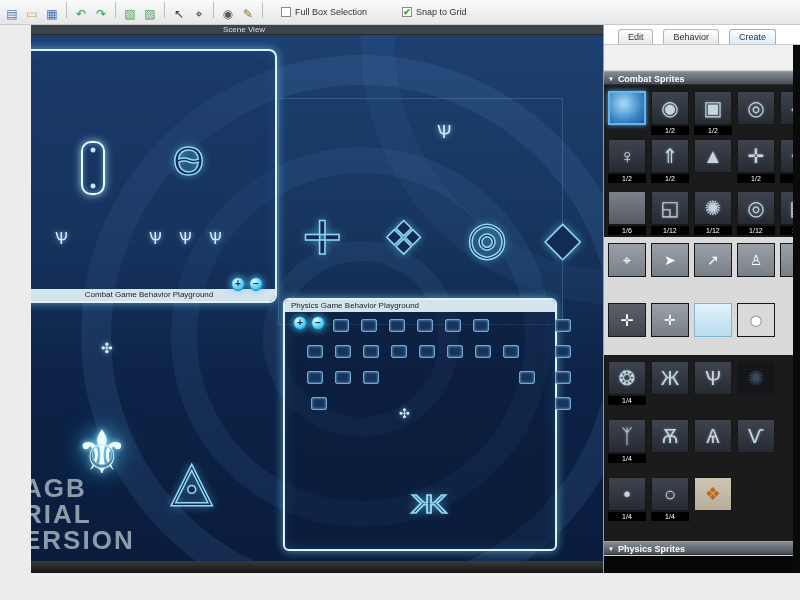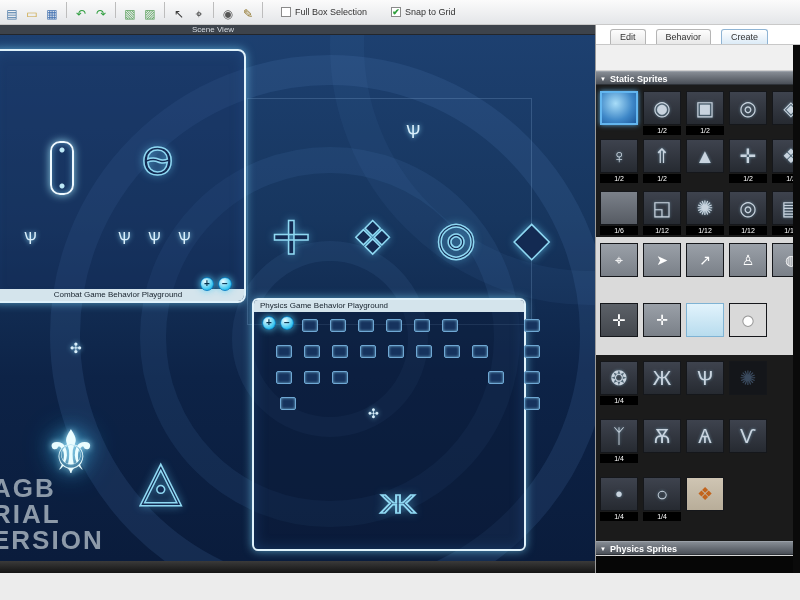--- a/index.html
+++ b/index.html
@@ -22,27 +22,27 @@
     font-size:9px;color:#222;display:flex;align-items:center;}
   .menu-app-icon{width:9px;height:9px;background:#a23327;border:1px solid #6d1f16;margin:0 4px 0 0;}
   .menu-item{padding:0 7px;height:13px;line-height:13px;}
 
   
   .toolbarbar{position:relative;height:25px;background:linear-gradient(180deg,#fbfbfb,#e4e6e9);
     border-bottom:1px solid #c9c9c9;display:flex;align-items:center;padding:0 2px;}
   .tb-btn{display:inline-block;width:18px;height:19px;line-height:19px;text-align:center;font-size:12px;
     margin:0 1px;border:1px solid transparent;border-radius:2px;background:transparent;}
   .tb-sep{display:inline-block;width:1px;height:16px;background:#bdbdbd;margin:0 4px;}
-  .cbwrap{display:flex;align-items:flex-start;gap:24px;margin-left:14px;}
+  .cbwrap{display:flex;align-items:flex-start;gap:35px;margin-left:14px;}
   .cb{display:flex;align-items:center;gap:4px;font-size:9px;color:#333;}
   .cb-box{width:10px;height:10px;background:#fff;border:1px solid #8a8a8a;font-size:9px;line-height:9px;
     text-align:center;color:#2d9e3a;font-weight:bold;}
 
   
-  .content{display:flex;height:548px;}
+  .content{display:flex;height:548px;padding-left:31px;}
   .scene-col{width:595px;display:flex;flex-direction:column;}
   .scene-tabstrip{position:relative;height:10px;background:#3d434b;border-bottom:1px solid #23262b;}
   .scene-tab-label{position:absolute;left:192px;top:0;font-size:8px;line-height:10px;color:#d8dde2;}
   .scene{position:relative;flex:1;overflow:hidden;
     background:linear-gradient(180deg,#1d4070 0%,#17365f 35%,#0d2347 65%,#0a1c3c 100%);}
   .scene-footer{height:12px;background:linear-gradient(180deg,#3a3a3a,#141414);}
 
   
   .ring{position:absolute;border-radius:50%;pointer-events:none;}
   .ring1{left:50px;top:20px;width:560px;height:560px;border:30px solid rgba(95,145,205,0.14);}
@@ -224,21 +224,21 @@
         <span class="tab">Behavior</span>
         <span class="tab active">Create</span>
       </div>
       <div class="subtoolbar"></div>
 
       <div class="bd bd1"></div>
       <div class="bd bd-light"></div>
       <div class="bd bd2"></div>
 
       <div class="sec-header hdr-static">
-        <span class="arrow">▼</span><span>Static Sprites</span>
+        <span class="arrow">▼</span><span>Combat Sprites</span>
       </div>
 
       <div class="sprite-grid">
           <div class="g-row" style="top: 66px;">
             <div class="g-cell">
               <div class="g-box v-selected"></div>
             </div>
             <div class="g-cell">
               <div class="g-box v-dark">◉</div>
               <div class="g-badge">1/2</div>

